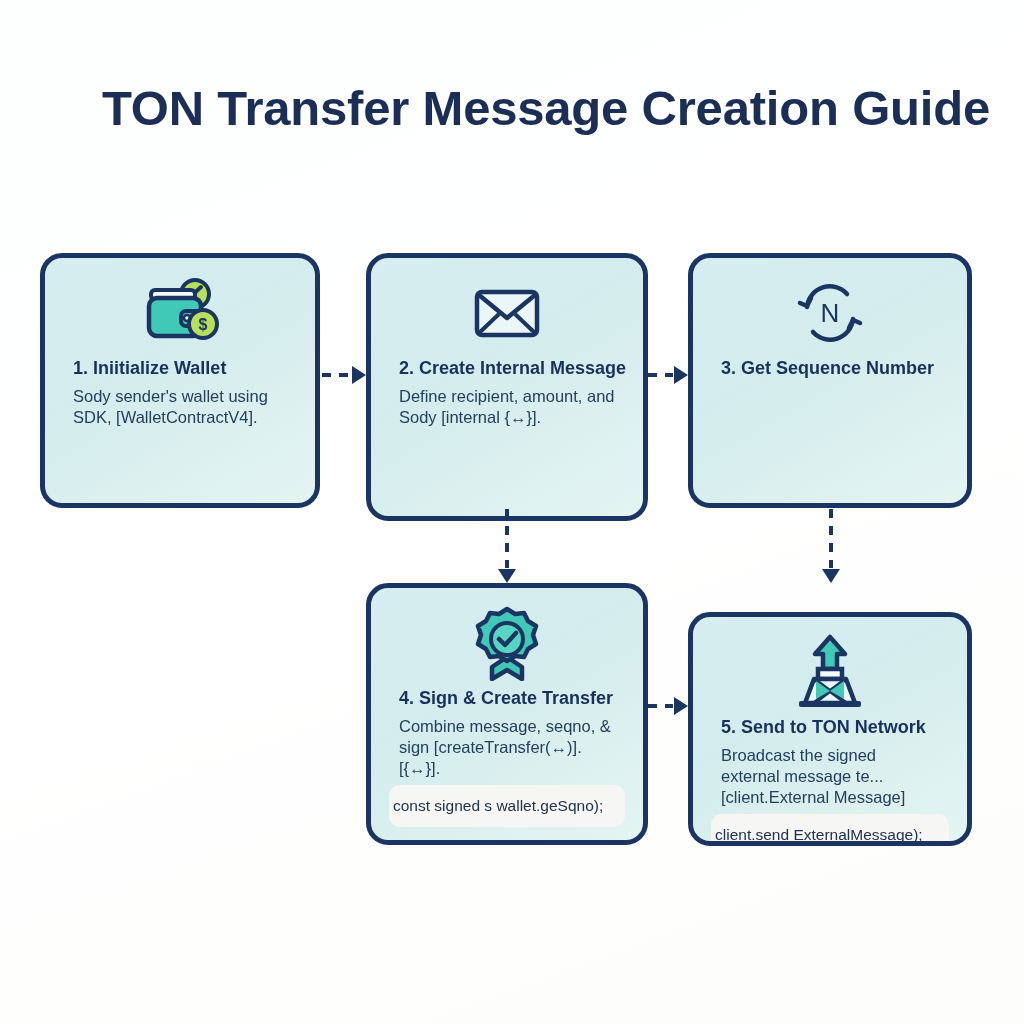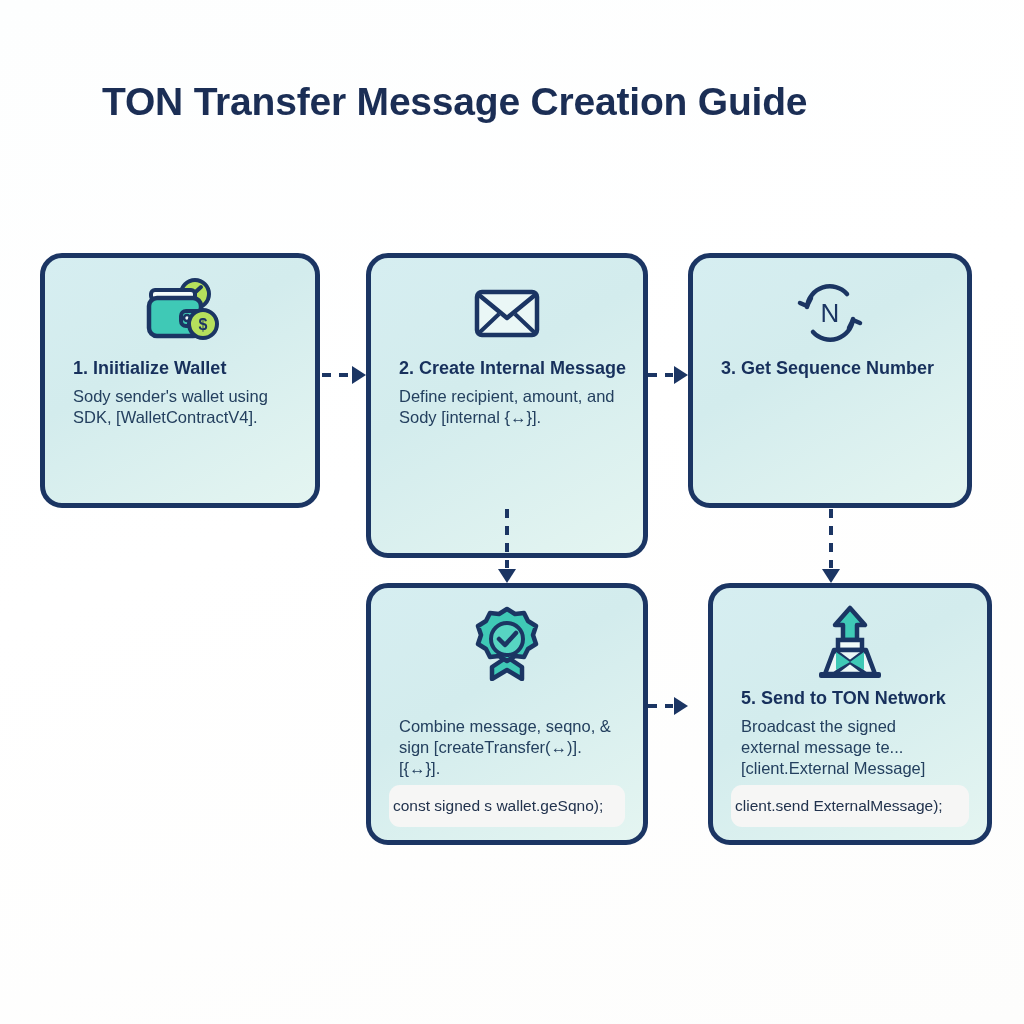--- a/index.html
+++ b/index.html
@@ -18,21 +18,21 @@
     position: absolute;
     left: 0; top: 0;
     width: 1024px;
     height: 1024px;
     background: linear-gradient(160deg, #fdfefe 0%, #ffffff 45%, #fdfdfc 100%);
   }
   .page-title {
     position: absolute;
     left: 102px;
     top: 80px;
-    font-size: 39px;
+    font-size: 49px;
     font-weight: bold;
     color: #1b2e55;
     letter-spacing: -0.2px;
     white-space: nowrap;
   }
 
   
   .card {
     position: absolute;
     border: 5px solid #1b3563;
@@ -80,24 +80,24 @@
     color: #21324d;
     font-size: 15.5px;
     line-height: 1.3;
     padding: 11px 4px;
     box-sizing: border-box;
     white-space: pre-line;
   }
 
   
   #card-1 { left: 40px;  top: 253px; width: 280px; height: 255px; }
-  #card-2 { left: 366px; top: 253px; width: 282px; height: 305px; }
+  #card-2 { left: 366px; top: 253px; width: 282px; height: 268px; }
   #card-3 { left: 688px; top: 253px; width: 284px; height: 255px; }
   #card-4 { left: 366px; top: 583px; width: 282px; height: 262px; }
-  #card-5 { left: 688px; top: 583px; width: 284px; height: 262px; margin-left: 20px; }
+  #card-5 { left: 688px; top: 612px; width: 284px; height: 234px; }
   .code-4 { top: 197px; }
   .code-5 { top: 197px; }
 
   
   .conn-h {
     position: absolute;
     height: 16px;
     display: flex;
     align-items: center;
   }
@@ -194,20 +194,21 @@
 
   <div class="card" id="card-4">
     <div class="card-icon">
       <svg width="74" height="76" viewBox="0 0 74 76">
         <path d="M37 52 L22 62 L22 74 L37 65 L52 74 L52 62 Z" fill="#3fc9b6" stroke="#1b3563" stroke-width="4.5" stroke-linejoin="round"></path>
         <path d="M37 4 l8 5 9 -1 4 8 8 5 -3 9 3 9 -8 5 -4 8 -9 -1 -8 5 -8 -5 -9 1 -4 -8 -8 -5 3 -9 -3 -9 8 -5 4 -8 9 1 Z" fill="#3fc9b6" stroke="#1b3563" stroke-width="4.5" stroke-linejoin="round"></path>
         <circle cx="37" cy="34" r="16" fill="#57d5c2" stroke="#1b3563" stroke-width="4"></circle>
         <path d="M29 34 L35 40 L46 28" fill="none" stroke="#1b3563" stroke-width="4.5" stroke-linecap="round" stroke-linejoin="round"></path>
       </svg>
     </div>
+    <div class="card-title">4. Sign &amp; Create Transfer</div>
     <div class="card-desc">Combine message, seqno, &amp;
 sign [createTransfer(↔)].
 [{↔}].</div>
     <div class="code-box code-4">const signed s wallet.geSqno);</div>
   </div>
 
   <div class="card" id="card-5">
     <div class="card-icon">
       <svg width="78" height="78" viewBox="0 0 78 78">
         <path d="M39 4 L54 21 L46 21 L46 36 L32 36 L32 21 L24 21 Z" fill="#3fc9b6" stroke="#1b3563" stroke-width="4.5" stroke-linejoin="round"></path>

